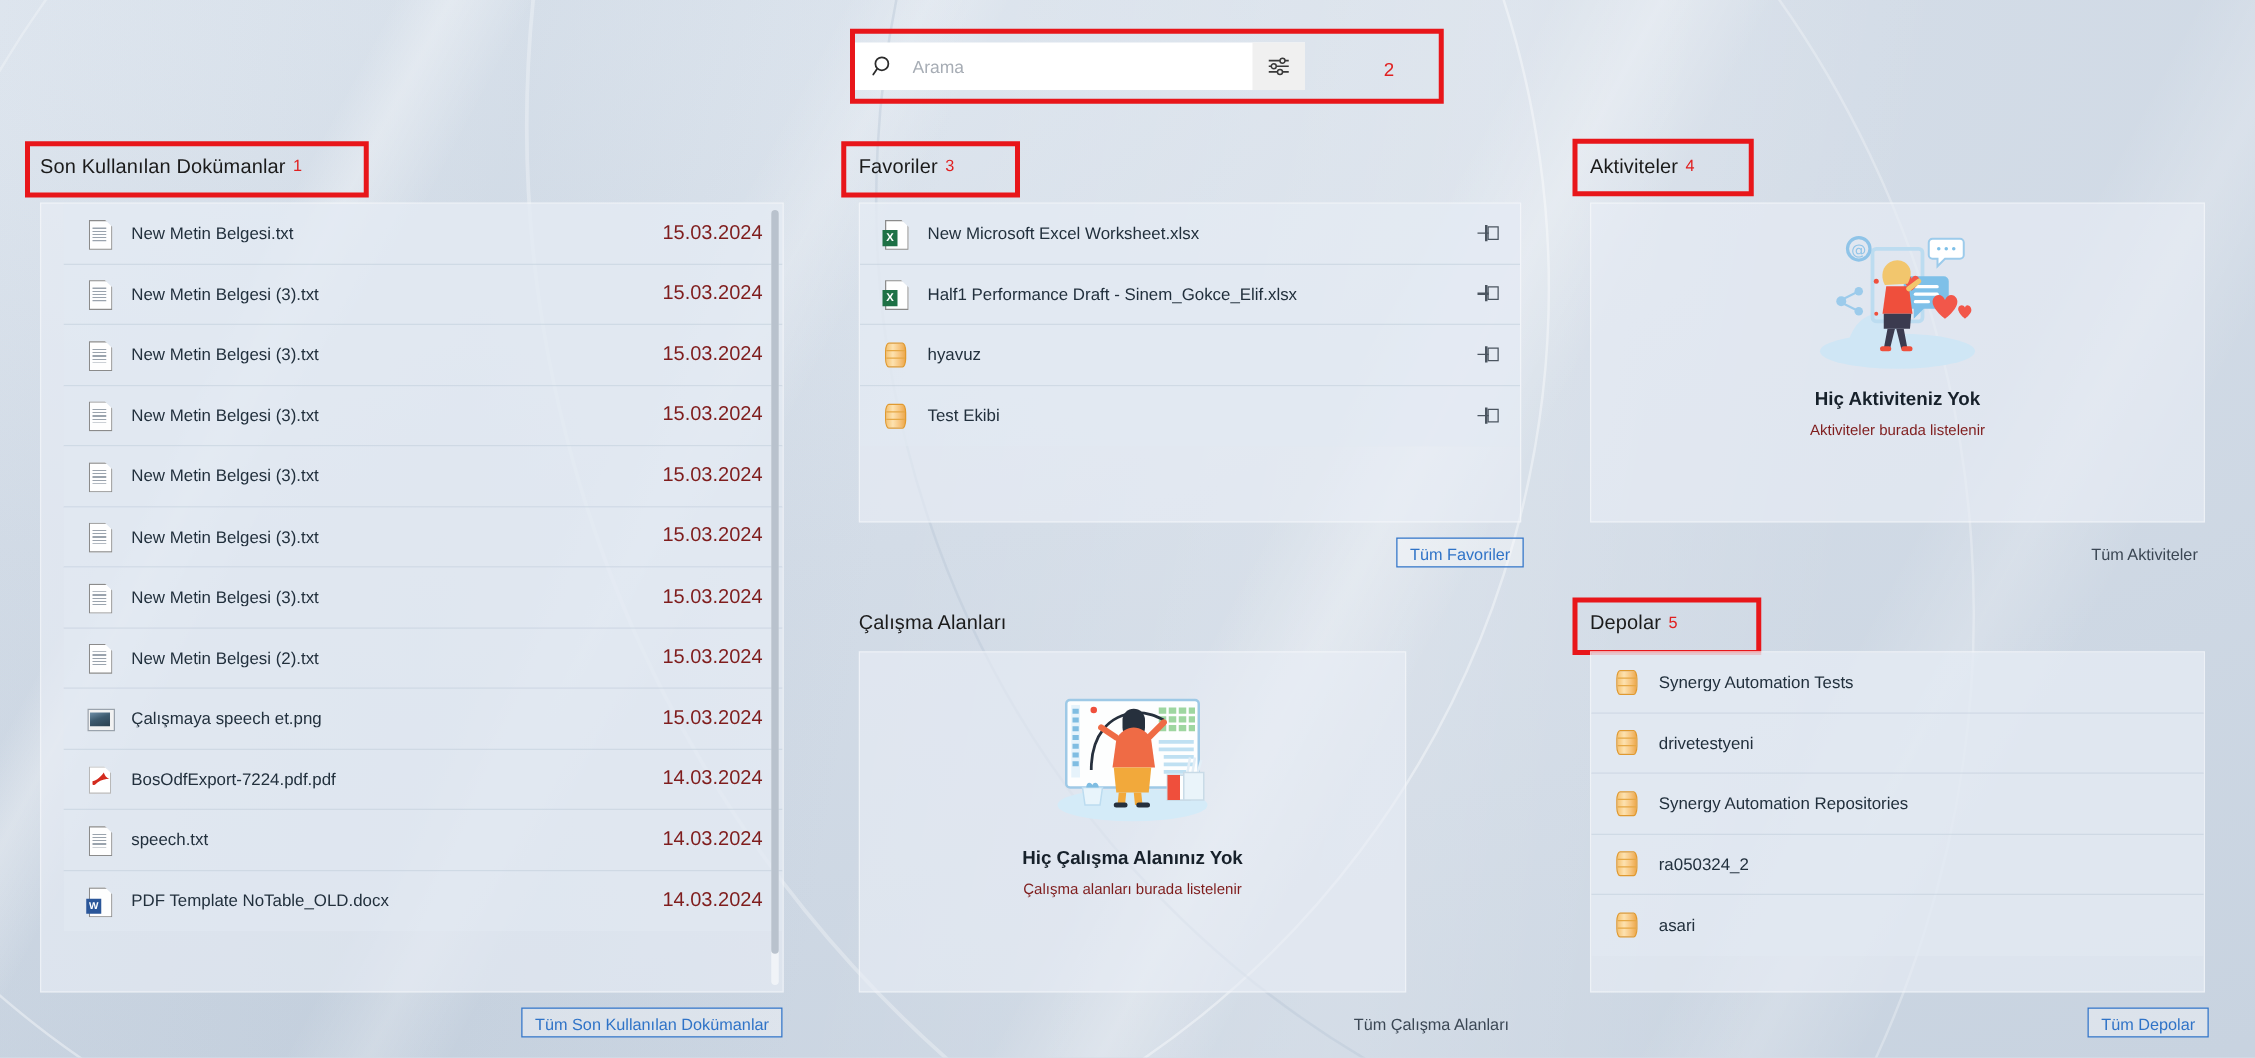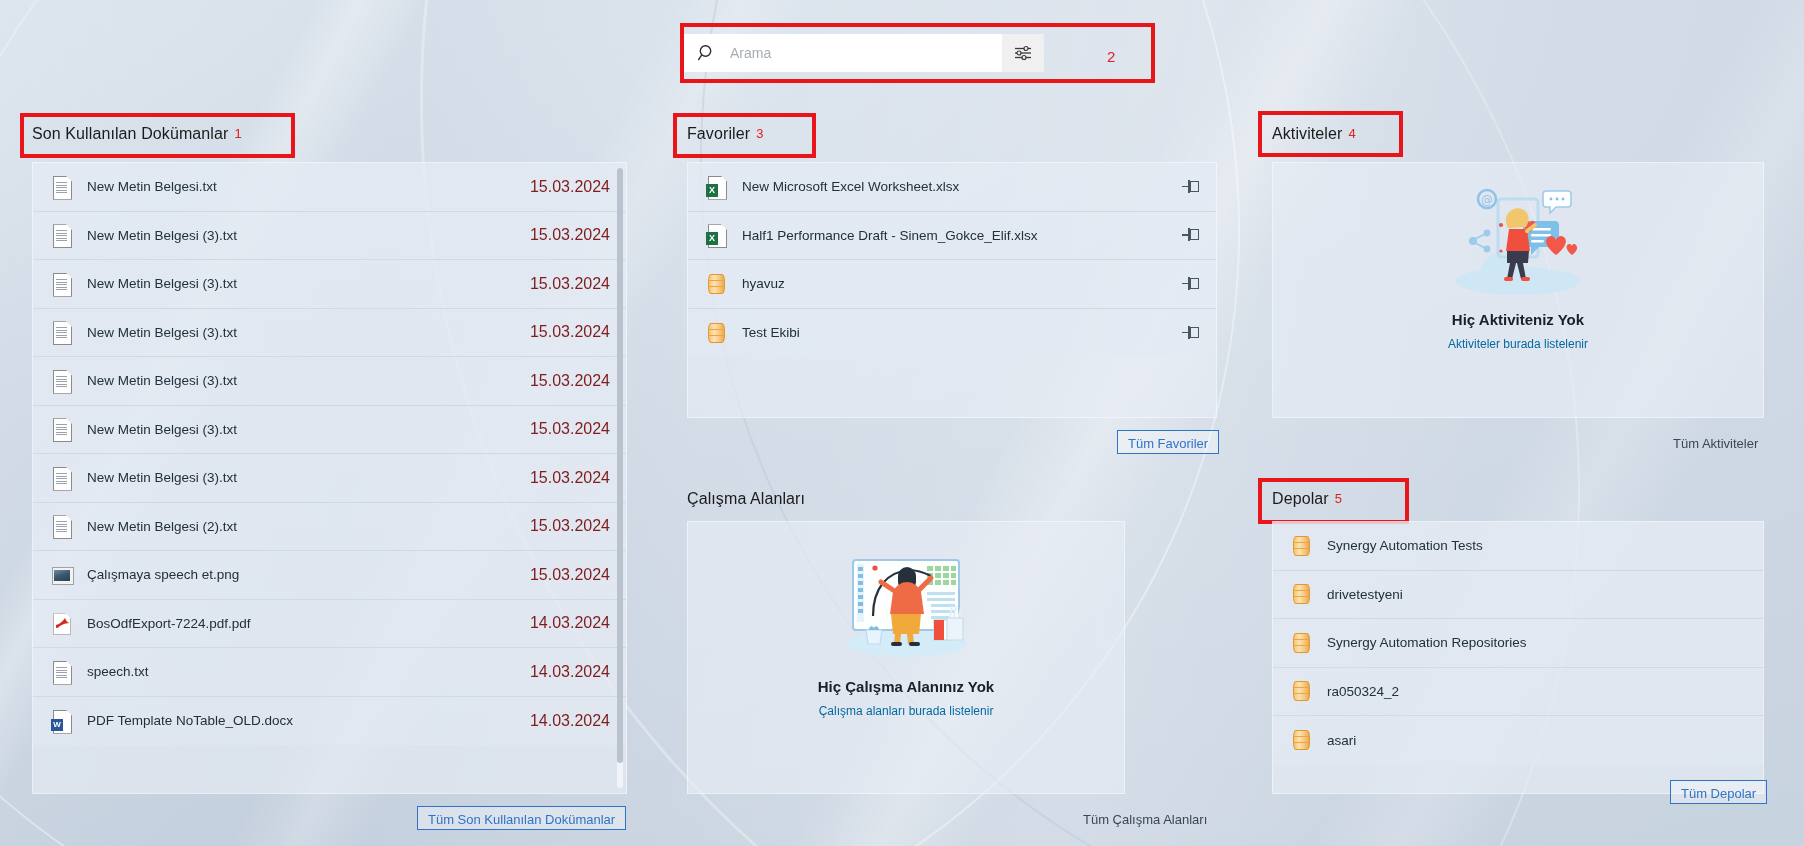--- a/index.html
+++ b/index.html
@@ -146,21 +146,21 @@
   #search-input::placeholder { color: #a7adb5; }
   #filter-btn {
     width: 42px; background: #f0f0f0; border: none; display:flex;
     align-items:center; justify-content:center; cursor: pointer;
   }
   .annot-num { position: absolute; color: #e02020; font-size: 15px; }
 
   
   .empty { position: absolute; left: 0; right: 0; text-align: center; }
   .empty .t { font-size: 15px; color: #17212b; font-weight: bold; }
-  .empty .s { font-size: 12px; color: #0369a1; margin-top: 9px; }
+  .empty .s { font-size: 12px; color: #7f1d1d; margin-top: 9px; }
 </style>
 </head>
 <body>
 
 <div class="swoosh" style="left:-260px; top:-520px; width:1500px; height:1500px; border-width:2px; border-color:rgba(255,255,255,.40); transform:rotate(-8deg);"></div>
 <div class="swoosh" style="left:-120px; top:-360px; width:1700px; height:1700px; border-width:2px; border-color:rgba(255,255,255,.28); transform:rotate(-4deg);"></div>
 <div class="swoosh" style="left:420px; top:-900px; width:2000px; height:2000px; border-width:3px; border-color:rgba(255,255,255,.30); transform:rotate(6deg);"></div>
 <div class="swoosh" style="left:700px; top:-640px; width:1600px; height:1600px; border-width:2px; border-color:rgba(186,200,216,.45); transform:rotate(3deg);"></div>
 
 <div id="search-wrap">
@@ -183,21 +183,21 @@
   </button>
 </div>
 <div class="redbox" style="left:680px; top:23px; width:475px; height:60px;"></div>
 <div class="annot-num" style="left:1107px; top:48px;">2</div>
 
 <div class="sect-title" style="left:32px; top:125px;">
   <span>Son Kullanılan Dokümanlar</span><span class="num">1</span>
 </div>
 <div class="redbox" style="left:20px; top:113px; width:275px; height:45px;"></div>
 
-<div class="panel" style="left:32px; top:162px; width:595px; height:632px; overflow:hidden;">
+<div class="panel" style="left:32px; top:162px; width:595px; height:632px; overflow:hidden;padding-left:18px;">
   <div id="recent-list">
       <div class="row">
         <div class="ic doc"></div>
         <span class="nm">New Metin Belgesi.txt</span>
         <span class="dt">15.03.2024</span>
       </div>
       <div class="row">
         <div class="ic doc"></div>
         <span class="nm">New Metin Belgesi (3).txt</span>
         <span class="dt">15.03.2024</span>
@@ -475,13 +475,13 @@
       </div>
       <div class="row">
         <div class="ic repo">
           <span class="cyl"></span>
         </div>
         <span class="nm">asari</span>
       </div>
     </div>
 </div>
 
-<button class="btn focus" style="left:1670px; top:780px;text-align:right;">Tüm Depolar</button>
+<button class="btn focus" style="left:1670px; top:806px;text-align:right;">Tüm Depolar</button>
 
 </body></html>

